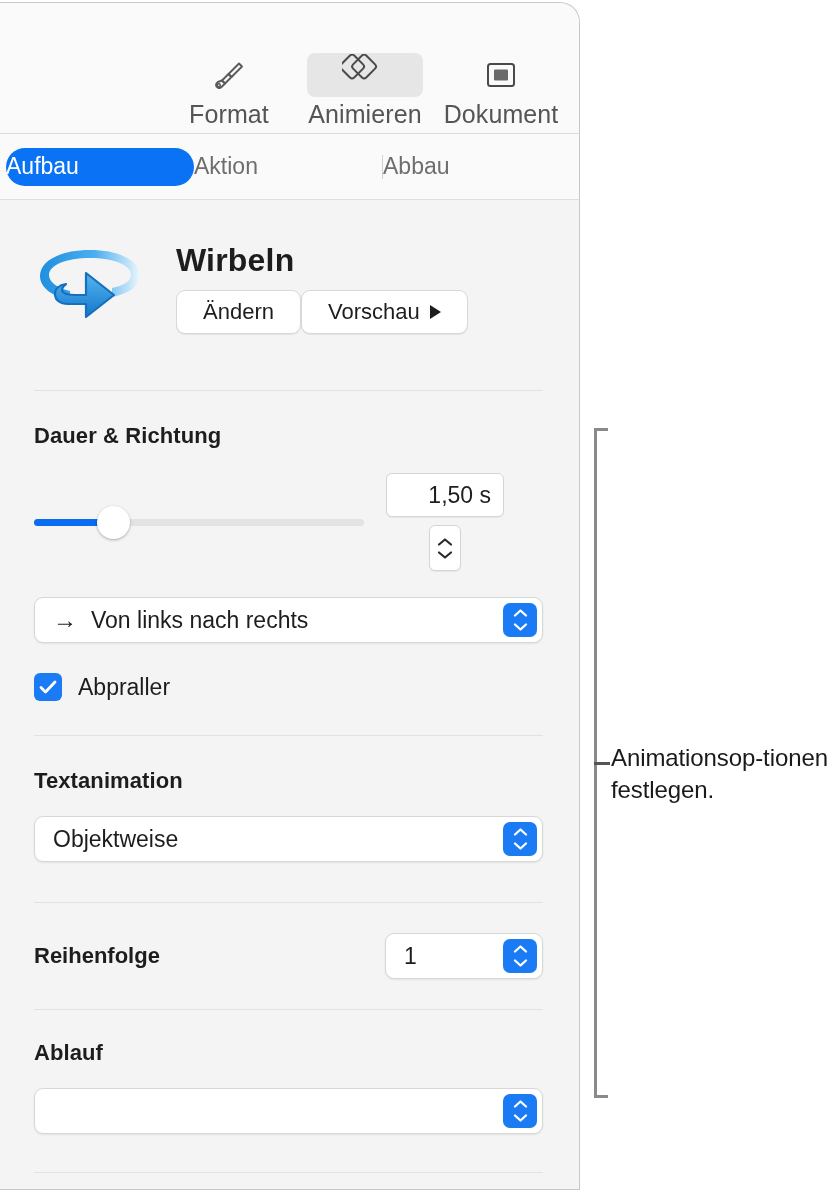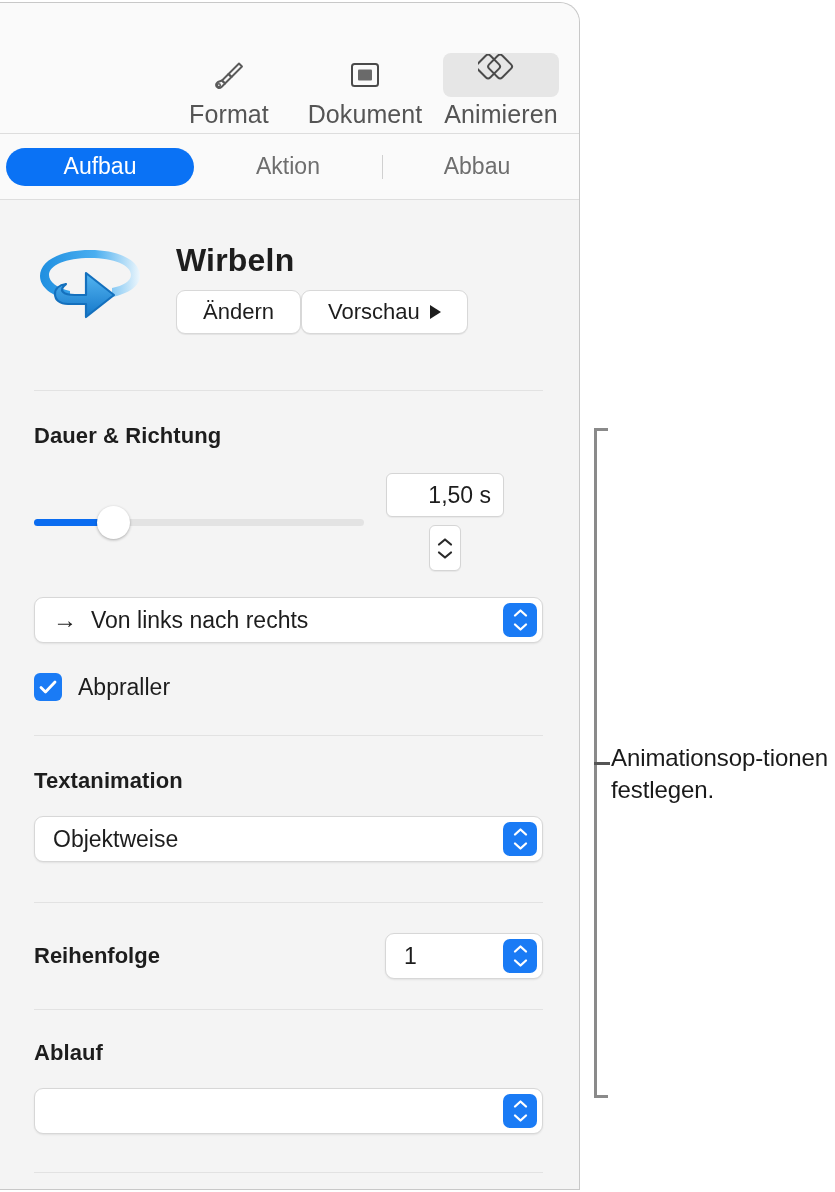--- a/index.html
+++ b/index.html
@@ -79,21 +79,21 @@
     display: flex;
     align-items: center;
     padding: 0 8px;
   }
   .seg {
     flex: 1;
     height: 38px;
     border-radius: 21px;
     display: flex;
     align-items: center;
-    justify-content: center;
+    justify-content: flex-start;
     font-size: 23px;
     color: #6e6e6e;
     position: relative;
   }
   .seg.active {
     background: #0a72f5;
     color: #ffffff;
     font-weight: 500;
   }
   .seg-sep {
@@ -329,38 +329,38 @@
             <svg width="40" height="40" viewBox="0 0 40 40" fill="none">
               <path d="M30 8.5 L33 11.5 L22.5 22 L19.5 19 Z" stroke="#5a5a5a" stroke-width="1.9" stroke-linejoin="round"></path>
               <path d="M19.5 19 L22.5 22 L16 28.5 L13 25.5 Z" stroke="#5a5a5a" stroke-width="1.9" stroke-linejoin="round"></path>
               <path d="M13 25.5 L16 28.5 L12.5 32 C10.5 34 7 33 7 30 C7 28.5 8 28 9 27 L13 25.5 Z" stroke="#5a5a5a" stroke-width="1.9" stroke-linejoin="round"></path>
               <circle cx="9.8" cy="30.2" r="1.5" stroke="#5a5a5a" stroke-width="1.5"></circle>
             </svg>
           </span>
           <span class="tb-label">Format</span>
         </div>
 
+        <div class="tb-item selected">
+          <span class="tb-icon-wrap">
+            <svg width="46" height="42" viewBox="0 0 46 42" fill="none">
+              <rect x="5.5" y="9" width="18.5" height="18.5" rx="3" transform="rotate(-45 5.5 21)" stroke="#4a4a4a" stroke-width="2"></rect>
+              <rect x="17.5" y="9" width="18.5" height="18.5" rx="3" transform="rotate(-45 17.5 21)" stroke="#4a4a4a" stroke-width="2"></rect>
+            </svg>
+          </span>
+          <span class="tb-label">Animieren</span>
+        </div>
+
         <div class="tb-item">
           <span class="tb-icon-wrap">
             <svg width="38" height="34" viewBox="0 0 38 34" fill="none">
               <rect x="6" y="6" width="26" height="22" rx="2.5" stroke="#4a4a4a" stroke-width="2"></rect>
               <rect x="12" y="11.5" width="14" height="11" rx="1" fill="#6a6a6a"></rect>
             </svg>
           </span>
           <span class="tb-label">Dokument</span>
-        </div>
-
-        <div class="tb-item selected">
-          <span class="tb-icon-wrap">
-            <svg width="46" height="42" viewBox="0 0 46 42" fill="none">
-              <rect x="5.5" y="9" width="18.5" height="18.5" rx="3" transform="rotate(-45 5.5 21)" stroke="#4a4a4a" stroke-width="2"></rect>
-              <rect x="17.5" y="9" width="18.5" height="18.5" rx="3" transform="rotate(-45 17.5 21)" stroke="#4a4a4a" stroke-width="2"></rect>
-            </svg>
-          </span>
-          <span class="tb-label">Animieren</span>
         </div>
 
       </div>
     </div>
 
     <div class="segmented">
       <div class="seg active">
         <span>Aufbau</span>
       </div>
       <div class="seg">

